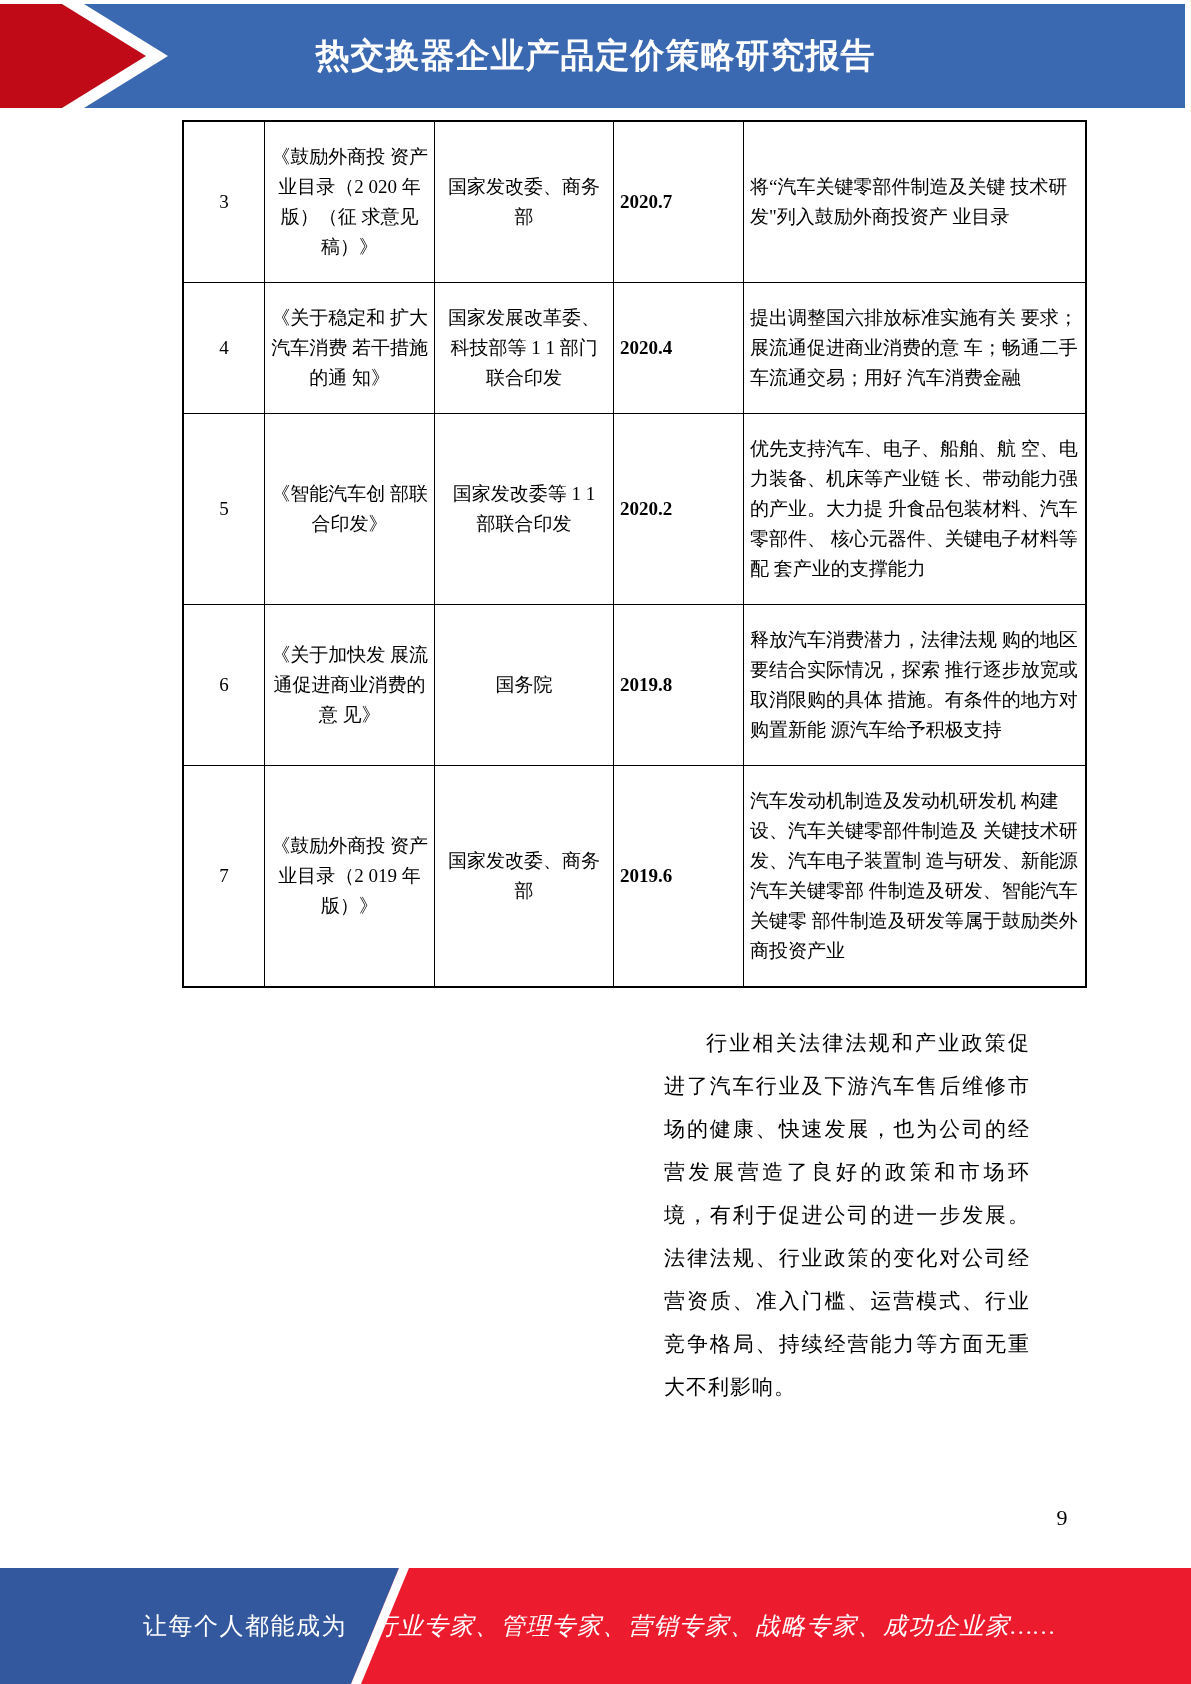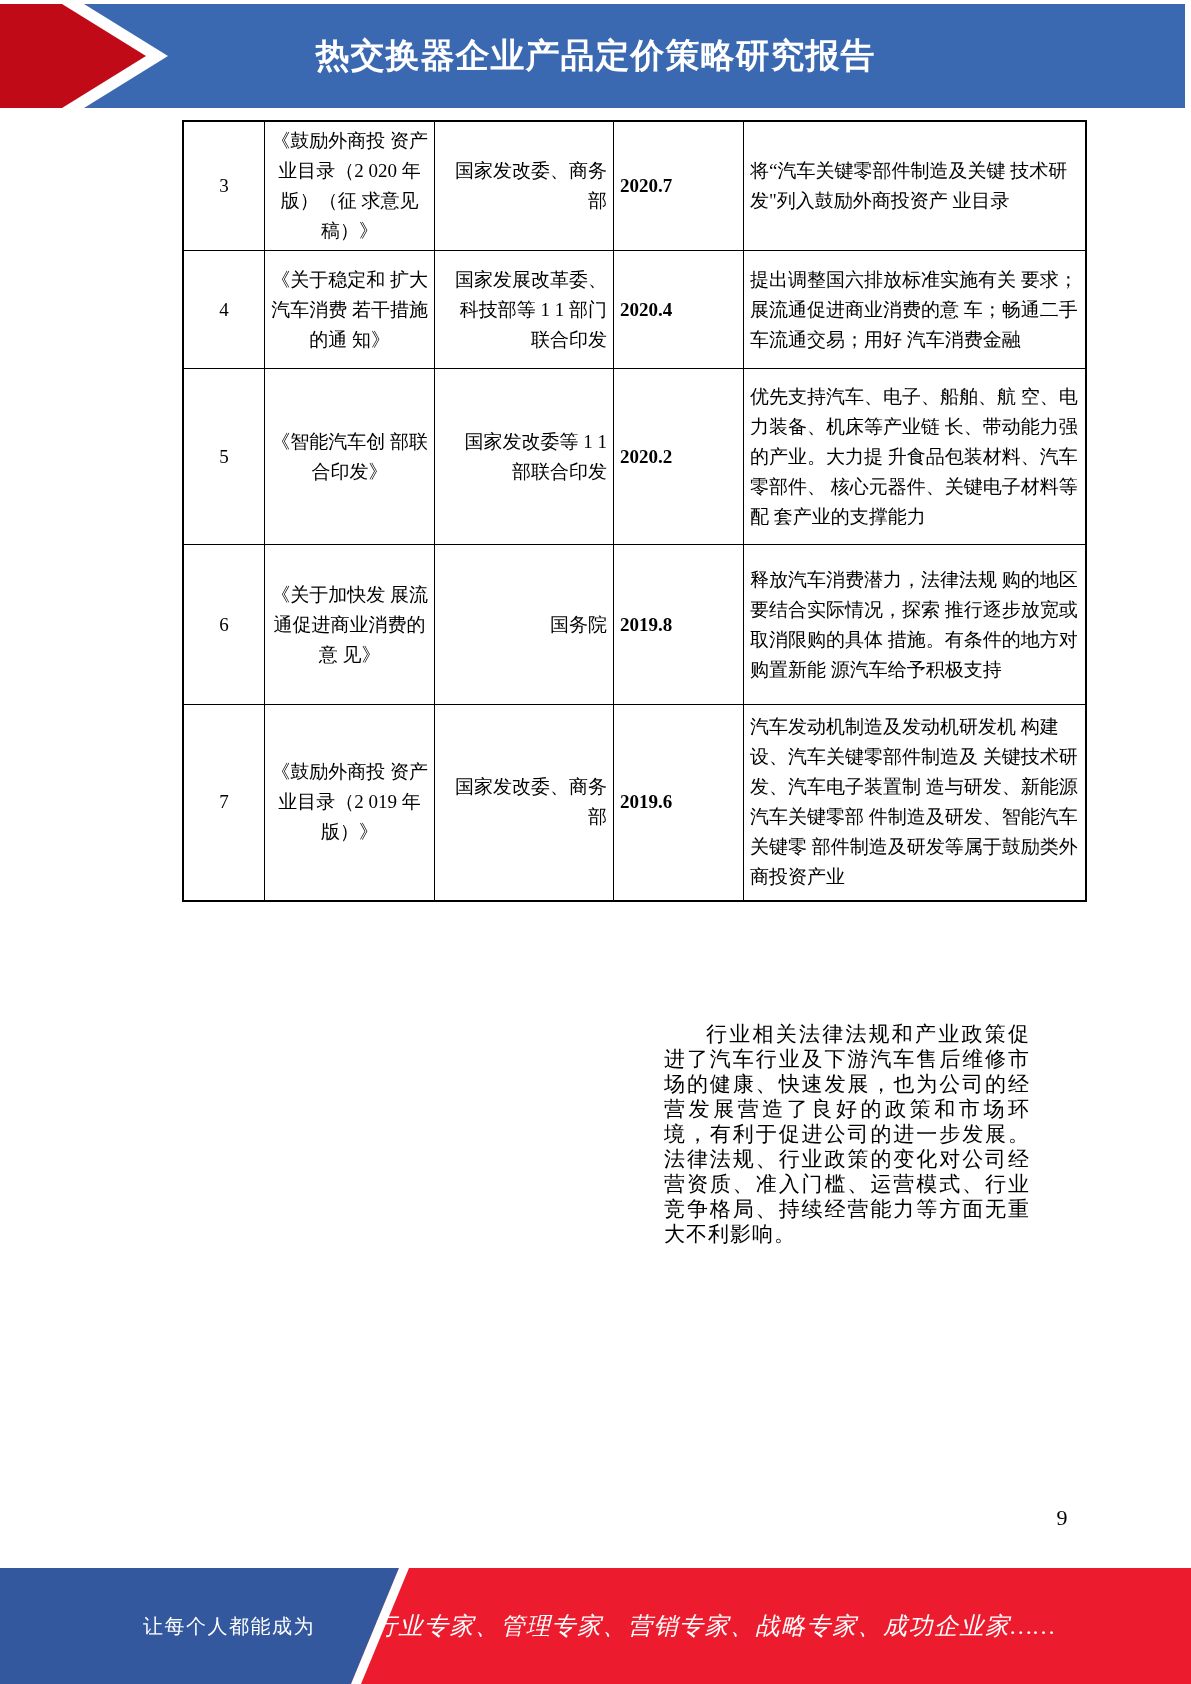--- a/index.html
+++ b/index.html
@@ -20,53 +20,53 @@
     font-family:Liberation Mono, monospace;
     font-weight:bold;font-size:34px;color:#ffffff;letter-spacing:1px;
   }
   
   .policy-table{
     position:absolute;left:182px;top:120px;
     border-collapse:collapse;table-layout:fixed;width:837px;
     font-size:19px;line-height:30px;
   }
   .policy-table td{
-    border:1px solid #000;vertical-align:middle;padding:4px 6px;
+    border:1px solid #000;vertical-align:middle;padding:20px 6px;
   }
   .policy-table{border:2px solid #000;}
   td.c-no{width:68px;text-align:center;}
   td.c-name{width:157px;text-align:center;}
-  td.c-issuer{width:166px;text-align:right;}
+  td.c-issuer{width:166px;text-align:center;}
   td.c-date{width:117px;text-align:left;font-weight:bold;}
   td.c-content{width:329px;text-align:left;}
   tr.r3{height:118px;} tr.r4{height:118px;} tr.r5{height:176px;}
   tr.r6{height:160px;} tr.r7{height:196px;}
   
   .heading{
     position:absolute;left:133px;
     font-family:"Liberation Sans","DejaVu Sans",sans-serif;
     font-weight:bold;font-size:23px;color:#000;letter-spacing:0.5px;
   }
   .heading-214{top:948px;}
   .heading-22{top:1432px;}
   .body-paragraph{
     position:absolute;left:664px;top:1022px;width:366px;
-    font-size:21px;line-height:25px;text-align:justify;
+    font-size:21px;line-height:43px;text-align:justify;
     text-indent:2em;letter-spacing:1px;
   }
   .page-number{
     position:absolute;left:1040px;top:1505px;width:44px;
     font-size:22px;text-align:center;
   }
   
   .footer{position:absolute;left:0;bottom:0;width:1191px;height:116px;}
   .footer svg{position:absolute;left:0;top:0;}
   .footer-left-text{
     position:absolute;left:143px;top:0;height:116px;display:flex;align-items:center;
-    color:#ffffff;font-size:20px;letter-spacing:1.5px;
+    color:#ffffff;font-size:24px;letter-spacing:1.5px;
     font-family:"Liberation Serif","DejaVu Serif",serif;
   }
   .footer-right-text{
     position:absolute;left:373px;top:0;height:116px;display:flex;align-items:center;
     color:#ffffff;font-size:24px;letter-spacing:1.5px;
     font-family:"Liberation Serif","DejaVu Serif",serif;
     font-style:italic;
   }
 </style>
 </head>

